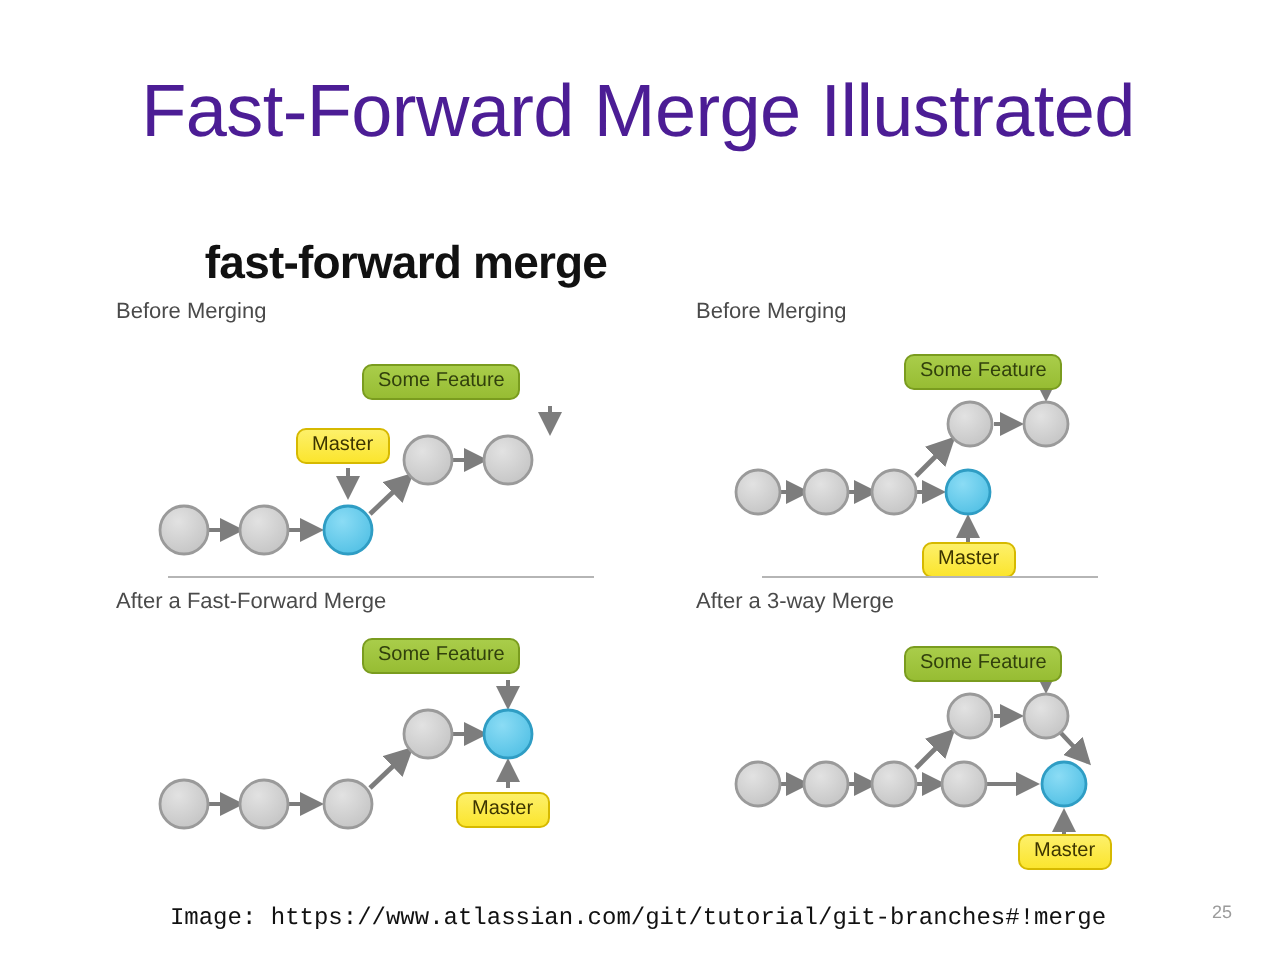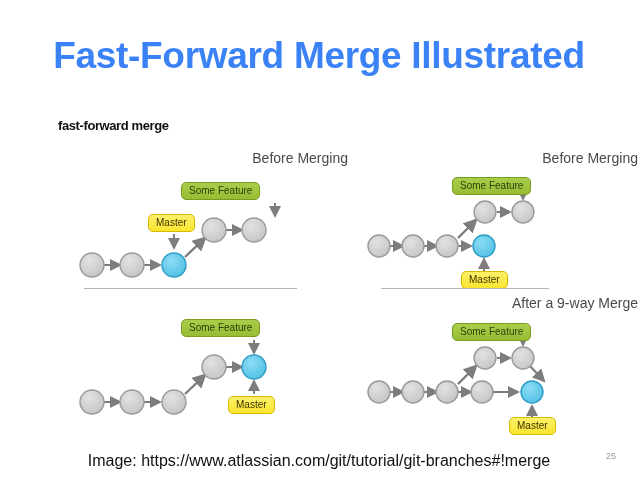--- a/index.html
+++ b/index.html
@@ -17,54 +17,54 @@
   }
 
   
   #slide-title {
     position: absolute;
     left: 0;
     top: 36px;
     width: 638px;
     text-align: center;
     font-size: 37px;
-    font-weight: 700;
-    color: #3b82f6;
+    font-weight: 400;
+    color: #4c1d95;
     letter-spacing: -0.3px;
     line-height: 1.1;
   }
 
   
   .panel {
     position: absolute;
     top: 118px;
     width: 290px;
     height: 320px;
   }
   #panel-ff   { left: 58px; }
   #panel-noff { left: 348px; }
 
   .panel-heading {
     position: absolute;
     top: 0;
     left: 0;
     width: 100%;
-    text-align: left;
-    font-size: 13px;
+    text-align: center;
+    font-size: 23px;
     font-weight: bold;
     color: #111111;
     letter-spacing: -0.4px;
   }
 
   .stage-caption {
     position: absolute;
     left: 0;
     width: 100%;
-    text-align: right;
-    font-size: 14px;
+    text-align: left;
+    font-size: 11px;
     color: #4a4a4a;
   }
   .caption-before { top: 32px; }
   .caption-after  { top: 177px; }
 
   .divider {
     position: absolute;
     height: 1px;
     background: #b5b5b5;
     top: 170px;
@@ -106,22 +106,23 @@
     color: #3d3500;
   }
 
   
   #source-caption {
     position: absolute;
     left: 0;
     top: 452px;
     width: 638px;
     text-align: center;
-    font-size: 16px;
+    font-size: 12px;
     color: #111111;
+    font-family: Liberation Mono, monospace;
   }
   #page-number {
     position: absolute;
     right: 22px;
     top: 451px;
     font-size: 9px;
     color: #9b9b9b;
     margin-left: 16px;
   }
 </style>
@@ -169,20 +170,21 @@
       <circle cx="196" cy="62" r="12" fill="url(#grad-grey)" stroke="#9a9a9a" stroke-width="1.4"></circle>
     </svg>
 
     <div class="chip chip-feature" style="left:123px; top:14px;">Some Feature</div>
 
     <div class="chip chip-master" style="left:90px; top:46px;">Master</div>
   </div>
 
   <div class="divider"></div>
 
+  <div class="stage-caption caption-after">After a Fast-Forward Merge</div>
 
   <div class="diagram dg-after">
     <svg width="290" height="120" viewBox="0 0 290 120" xmlns="http://www.w3.org/2000/svg">
       <defs>
         <marker id="ah-ff-a" markerWidth="6" markerHeight="6" refX="5" refY="3" orient="auto">
           <path d="M0,0 L6,3 L0,6 Z" fill="#7d7d7d"></path>
         </marker>
       </defs>
 
       <line x1="46" y1="88" x2="62" y2="88" stroke="#7d7d7d" stroke-width="2" marker-end="url(#ah-ff-a)"></line>
@@ -240,21 +242,21 @@
       <circle cx="175" cy="44" r="11" fill="url(#grad-grey)" stroke="#9a9a9a" stroke-width="1.4"></circle>
     </svg>
 
     <div class="chip chip-feature" style="left:104px; top:9px;">Some Feature</div>
 
     <div class="chip chip-master" style="left:113px; top:103px;">Master</div>
   </div>
 
   <div class="divider"></div>
 
-  <div class="stage-caption caption-after">After a 9-way Merge</div>
+  <div class="stage-caption caption-after">After a 3-way Merge</div>
 
   <div class="diagram dg-after">
     <svg width="290" height="120" viewBox="0 0 290 120" xmlns="http://www.w3.org/2000/svg">
       <defs>
         <marker id="ah-nf-a" markerWidth="6" markerHeight="6" refX="5" refY="3" orient="auto">
           <path d="M0,0 L6,3 L0,6 Z" fill="#7d7d7d"></path>
         </marker>
       </defs>
 
       <line x1="42" y1="78" x2="55" y2="78" stroke="#7d7d7d" stroke-width="2" marker-end="url(#ah-nf-a)"></line>

